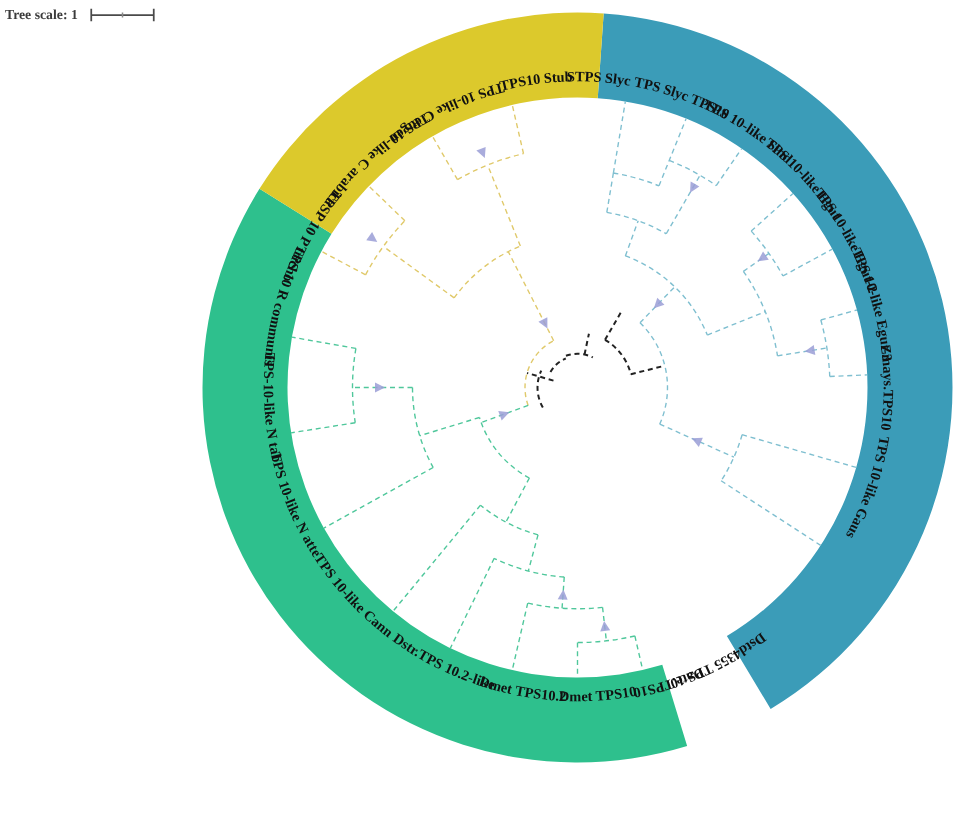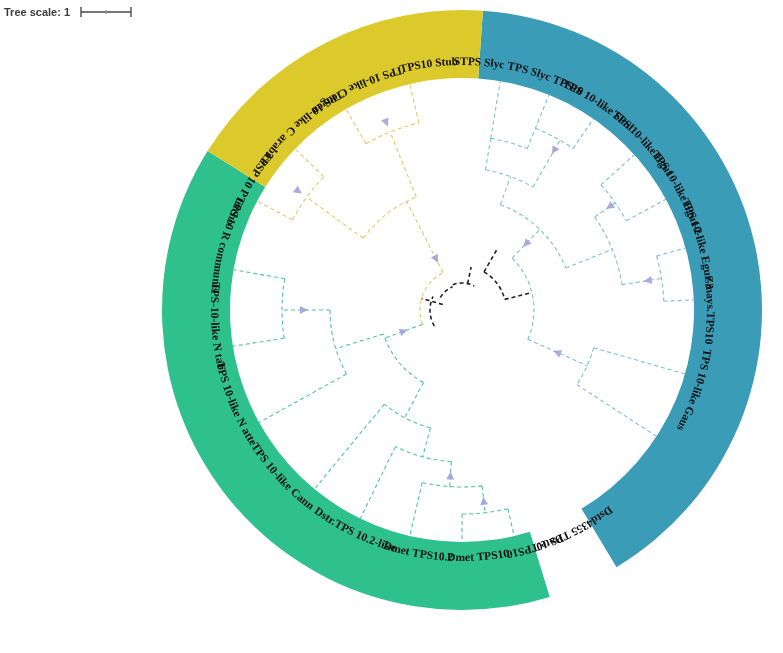--- a/index.html
+++ b/index.html
@@ -23,21 +23,21 @@
   .scale-wrap {
     position: absolute;
     left: 4px;
     top: 5px;
     display: flex;
     align-items: center;
     gap: 7px;
     z-index: 30;
   }
   .scale-label {
-    font-family: Liberation Sans, sans-serif;
+    font-family: Liberation Serif, serif;
     font-size: 11px;
     font-weight: 700;
     color: #3b3b3b;
     white-space: nowrap;
   }
   svg#tree {
     position: absolute;
     left: 0;
     top: 0;
     width: 783px;

